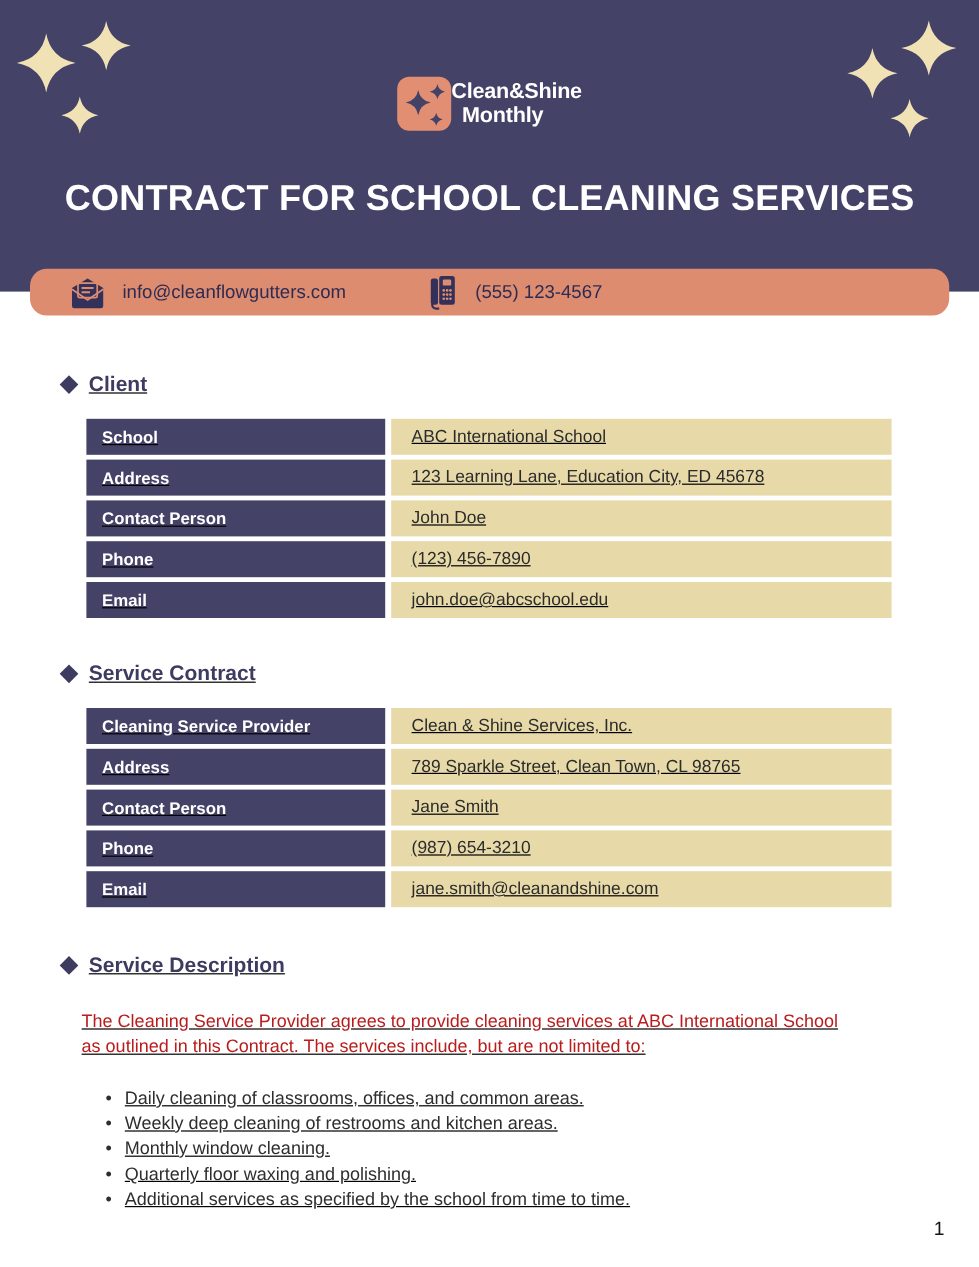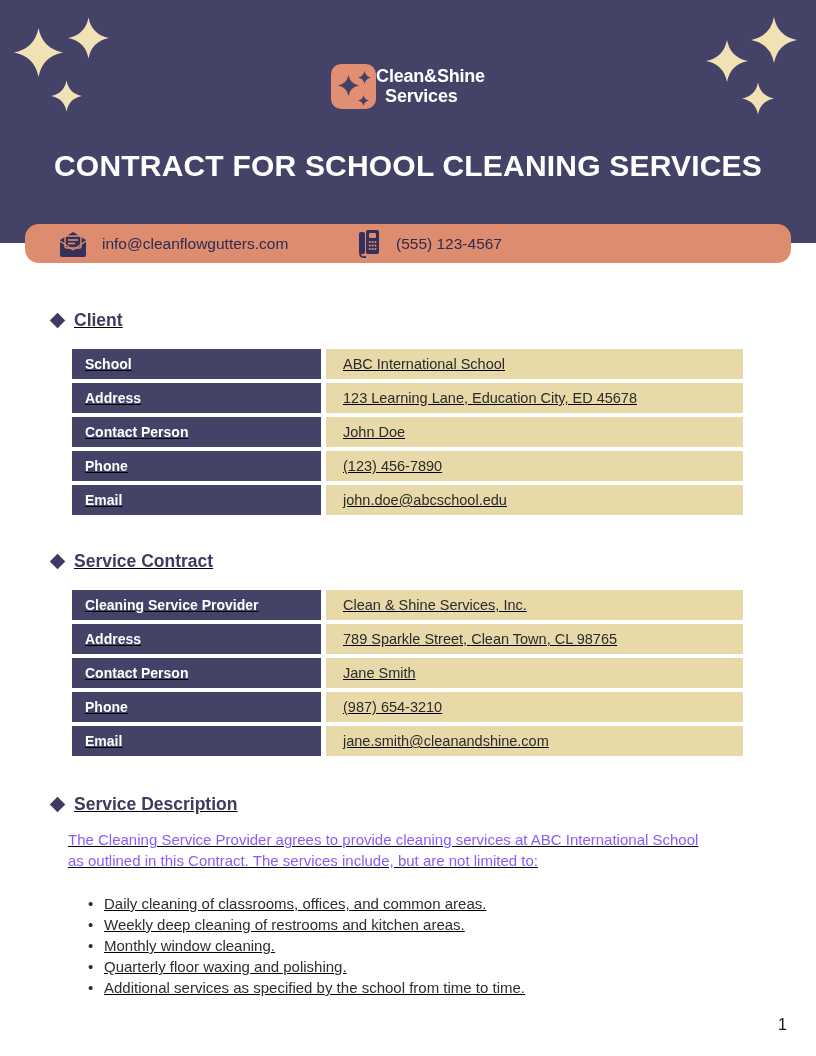--- a/index.html
+++ b/index.html
@@ -65,22 +65,22 @@
   .cell-label {
     width:249px; margin-right:5px; background:#454268;
     color:#ffffff; font-weight:bold; font-size:14px;
     display:flex; align-items:center; padding-left:13px; flex:0 0 auto;
   }
   .cell-value {
     flex:1; background:#E7D9A8; color:#2b2b2b; font-size:14.5px;
     display:flex; align-items:center; padding-left:17px;
   }
   .para {
-    margin:14px 0 0 68px; width:648px;
-    color:#8b5cf6; font-size:15px; line-height:21px;
+    margin:26px 0 0 68px; width:648px;
+    color:#b91c1c; font-size:15px; line-height:21px;
   }
   .bullet-list {
     list-style:none; margin:22px 0 0 88px;
   }
   .bullet-list li {
     position:relative; padding-left:16px;
     color:#2e2e2e; font-size:15px; line-height:21px;
   }
   .bullet-list li::before {
     content:"•"; position:absolute; left:0; top:0; color:#2e2e2e;
@@ -140,21 +140,21 @@
           </svg>
       </span>
       <span class="spark" style="left:27px; top:28px; width:11px; height:11px;">
         <svg viewBox="0 0 100 100">
             <path d="M50 0 Q58 42 100 50 Q58 58 50 100 Q42 58 0 50 Q42 42 50 0 Z" fill="#454268"></path>
           </svg>
       </span>
     </span>
     <span class="logo-text">
       <div class="l1">Clean&amp;Shine</div>
-      <div class="l2">Services</div>
+      <div class="l2">Monthly</div>
     </span>
   </div>
 
   <div class="doc-title">CONTRACT FOR SCHOOL CLEANING SERVICES</div>
 </div>
 
 <div class="contact-bar">
   <div class="contact-item email-item">
     <span class="contact-icon">
       <svg width="30" height="26" viewBox="0 0 30 26">

